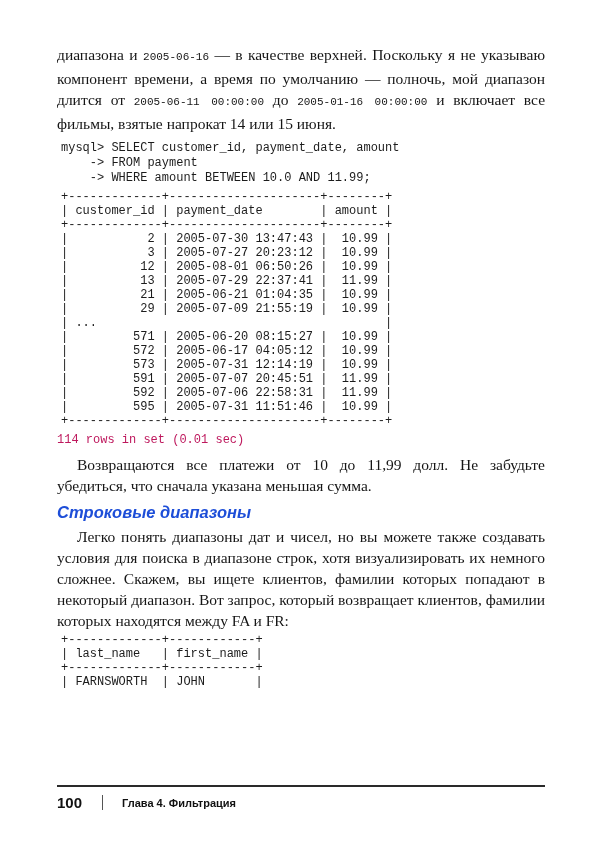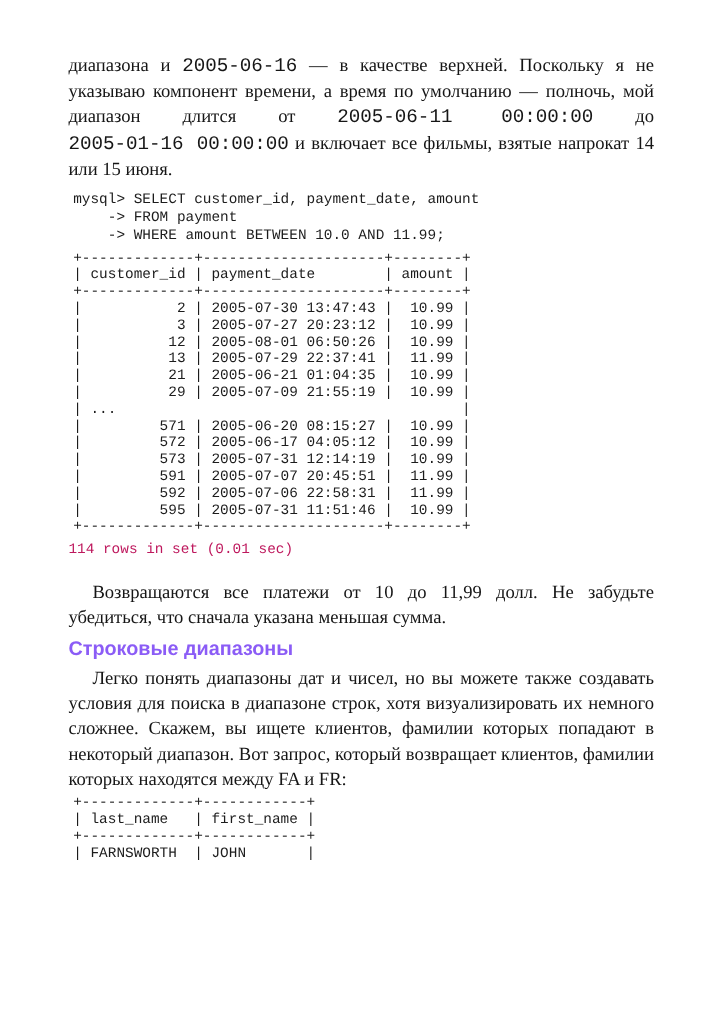--- a/index.html
+++ b/index.html
@@ -19,21 +19,21 @@
     margin:0;
     font-size:15.5px;
     line-height:21px;
     text-align:justify;
     hyphens:auto;
     -webkit-hyphens:auto;
   }
   .indent{text-indent:20px;}
   .inline-code{
     font-family:"Liberation Mono","DejaVu Sans Mono",monospace;
-    font-size:16px;
+    font-size:11px;
     letter-spacing:0;
     white-space:nowrap;
   }
   pre{
     margin:4px;
     font-family:"Liberation Mono","DejaVu Sans Mono",monospace;
     color:#1c1c1c;
   }
   pre.code-block{
     margin-top:7px;
@@ -50,22 +50,23 @@
     font-size:12px;
     line-height:14px;
     margin-top:5px;
     color:#be185d;
   }
   h2.section-heading{
     margin:7px 0 4px 0;
     font-family:"Liberation Sans",sans-serif;
     font-size:16.5px;
     font-weight:bold;
-    color:#8b5cf6;
+    color:#1d4ed8;
     letter-spacing:0;
+    font-style:italic;
   }
   .footer{
     position:absolute;
     left:57px;right:55px;top:785px;
   }
   .footer-rule{
     border-top:2px solid #2a2a2a;
     height:0;
   }
   .footer-row{
@@ -109,27 +110,35 @@
 |         571 | 2005-06-20 08:15:27 |  10.99 |
 |         572 | 2005-06-17 04:05:12 |  10.99 |
 |         573 | 2005-07-31 12:14:19 |  10.99 |
 |         591 | 2005-07-07 20:45:51 |  11.99 |
 |         592 | 2005-07-06 22:58:31 |  11.99 |
 |         595 | 2005-07-31 11:51:46 |  10.99 |
 +-------------+---------------------+--------+</pre>
 
     <div class="result-line">114 rows in set (0.01 sec)</div>
 
-    <p class="para indent" style="margin-top:18px;">Возвращаются все платежи от 10 до 11,99 долл. Не забудьте убедиться, что сначала указана меньшая сумма.</p>
+    <p class="para indent" style="margin-top:7px;">Возвращаются все платежи от 10 до 11,99 долл. Не забудьте убедиться, что сначала указана меньшая сумма.</p>
 
     <h2 class="section-heading">Строковые диапазоны</h2>
 
     <p class="para indent">Легко понять диапазоны дат и чисел, но вы можете также создавать условия для поиска в диапазоне строк, хотя визуализировать их немного сложнее. Скажем, вы ищете клиентов, фамилии которых попадают в некоторый диапазон. Вот запрос, который возвращает клиентов, фамилии которых находятся между FA и FR:</p>
 
 
     <pre class="ascii-table">+-------------+------------+
 | last_name   | first_name |
 +-------------+------------+
 | FARNSWORTH  | JOHN       |</pre>
 
   </div>
 
+  <div class="footer">
+    <div class="footer-rule"></div>
+    <div class="footer-row">
+      <span class="footer-page-num">100</span>
+      <span class="footer-divider"></span>
+      <span class="footer-chapter">Глава 4. Фильтрация</span>
+    </div>
+  </div>
 </div>
 
 </body></html>

